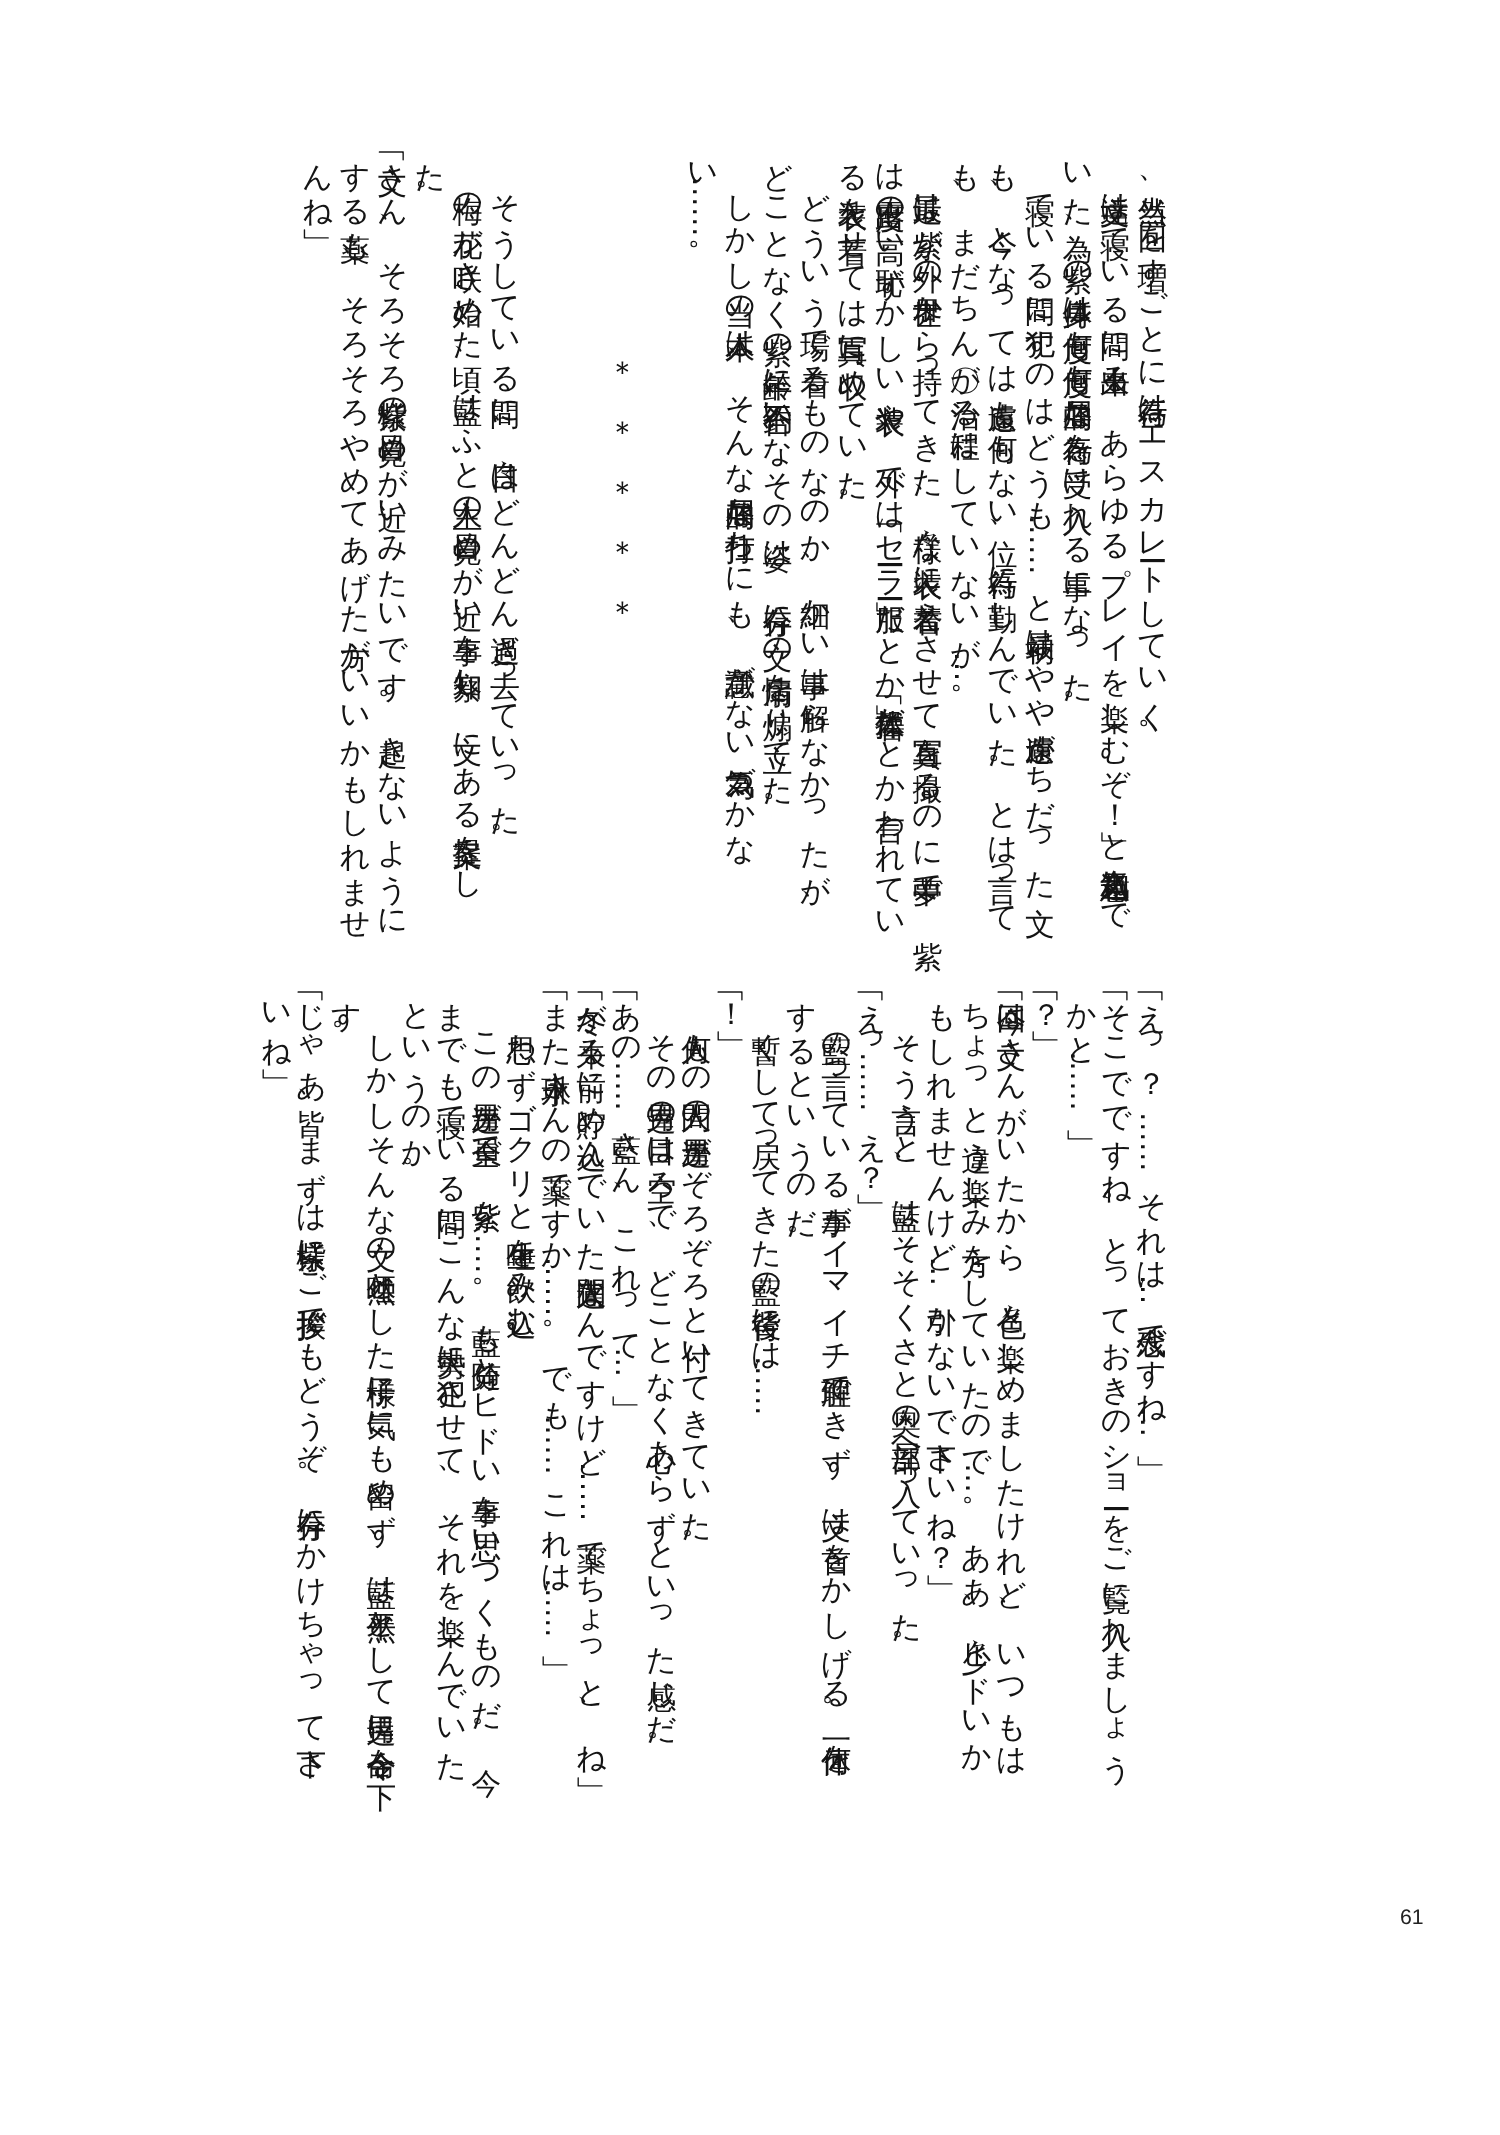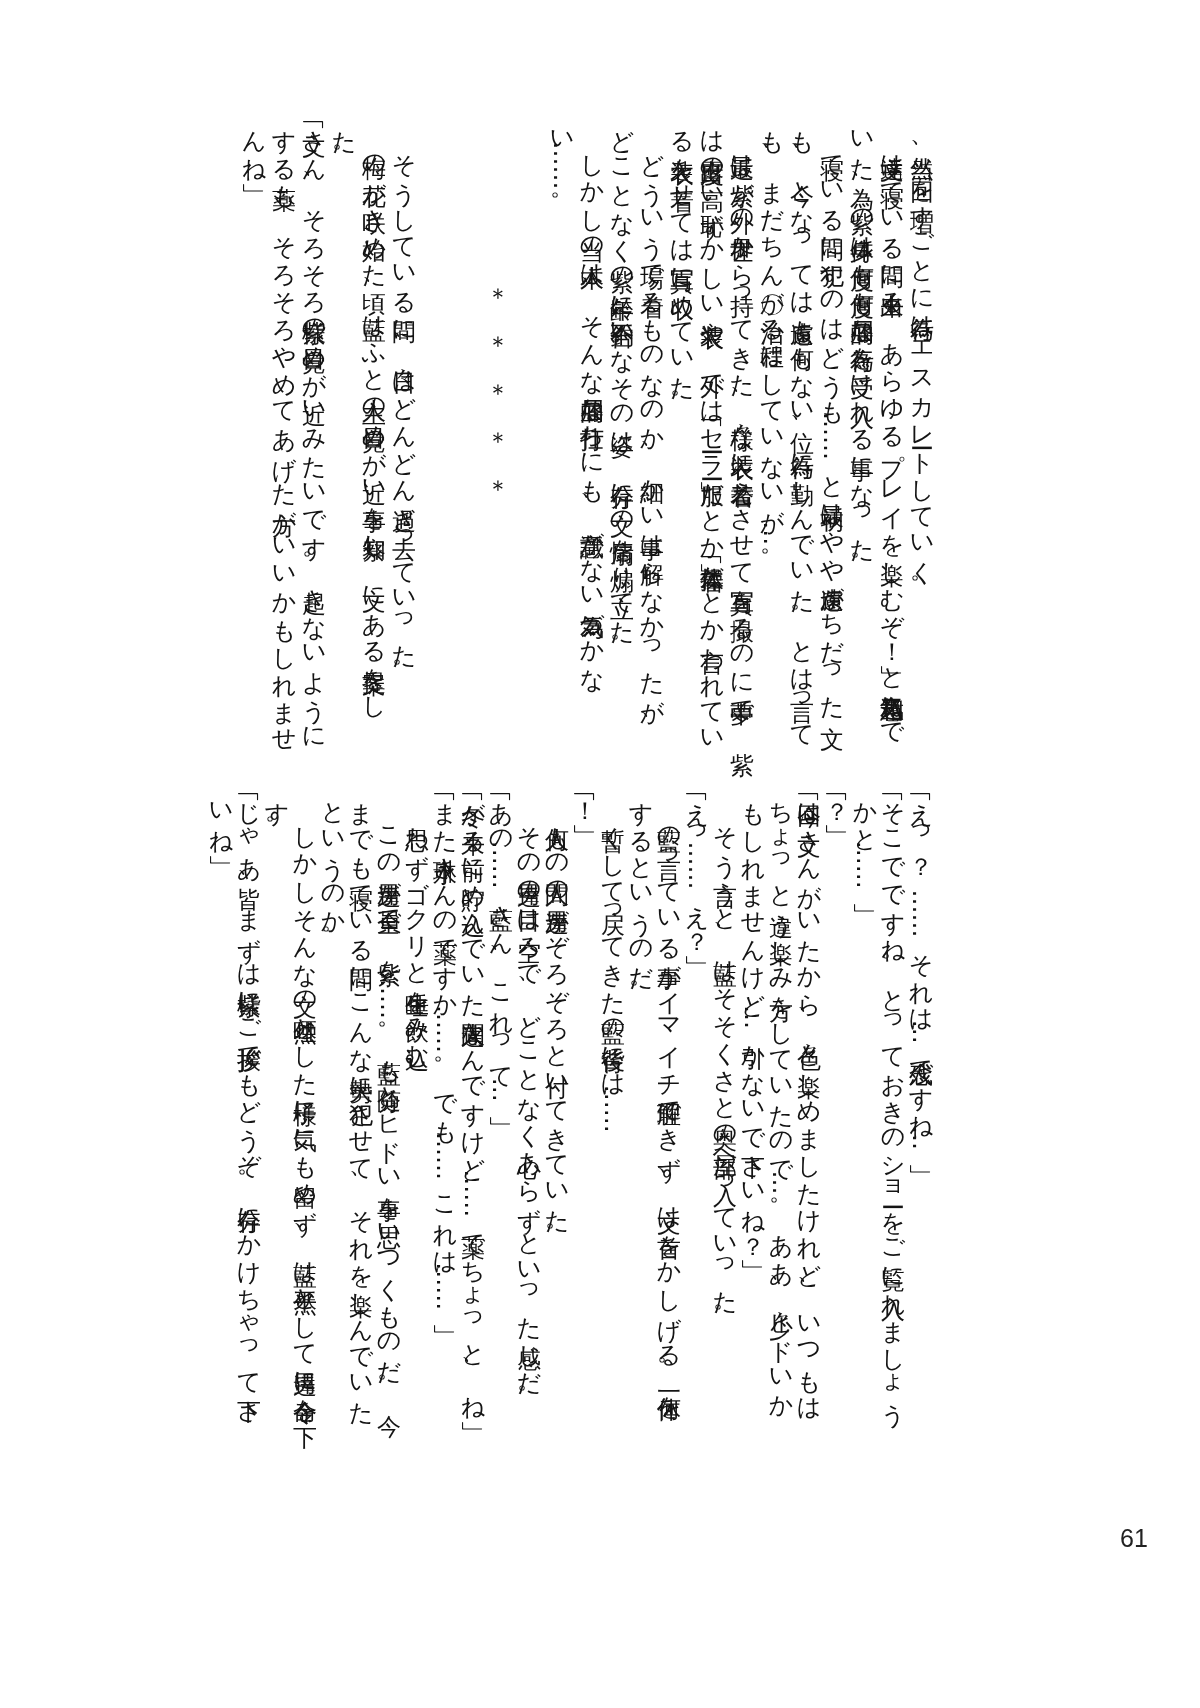--- a/index.html
+++ b/index.html
@@ -38,21 +38,21 @@
   #bottom-block{
     top:786px;
     right:265px;
     height:630px;
     line-height:28px;
   }
   .page-number{
     position:absolute;
     left:1120px;
     top:1524px;
-    font-size:25px;
+    font-size:17px;
     color:#222222;
     font-family:"Liberation Sans","DejaVu Sans",sans-serif;
   }
 </style>
 </head>
 <body>
 
 <div class="page">
 
   <div id="top-block" class="vblock">

